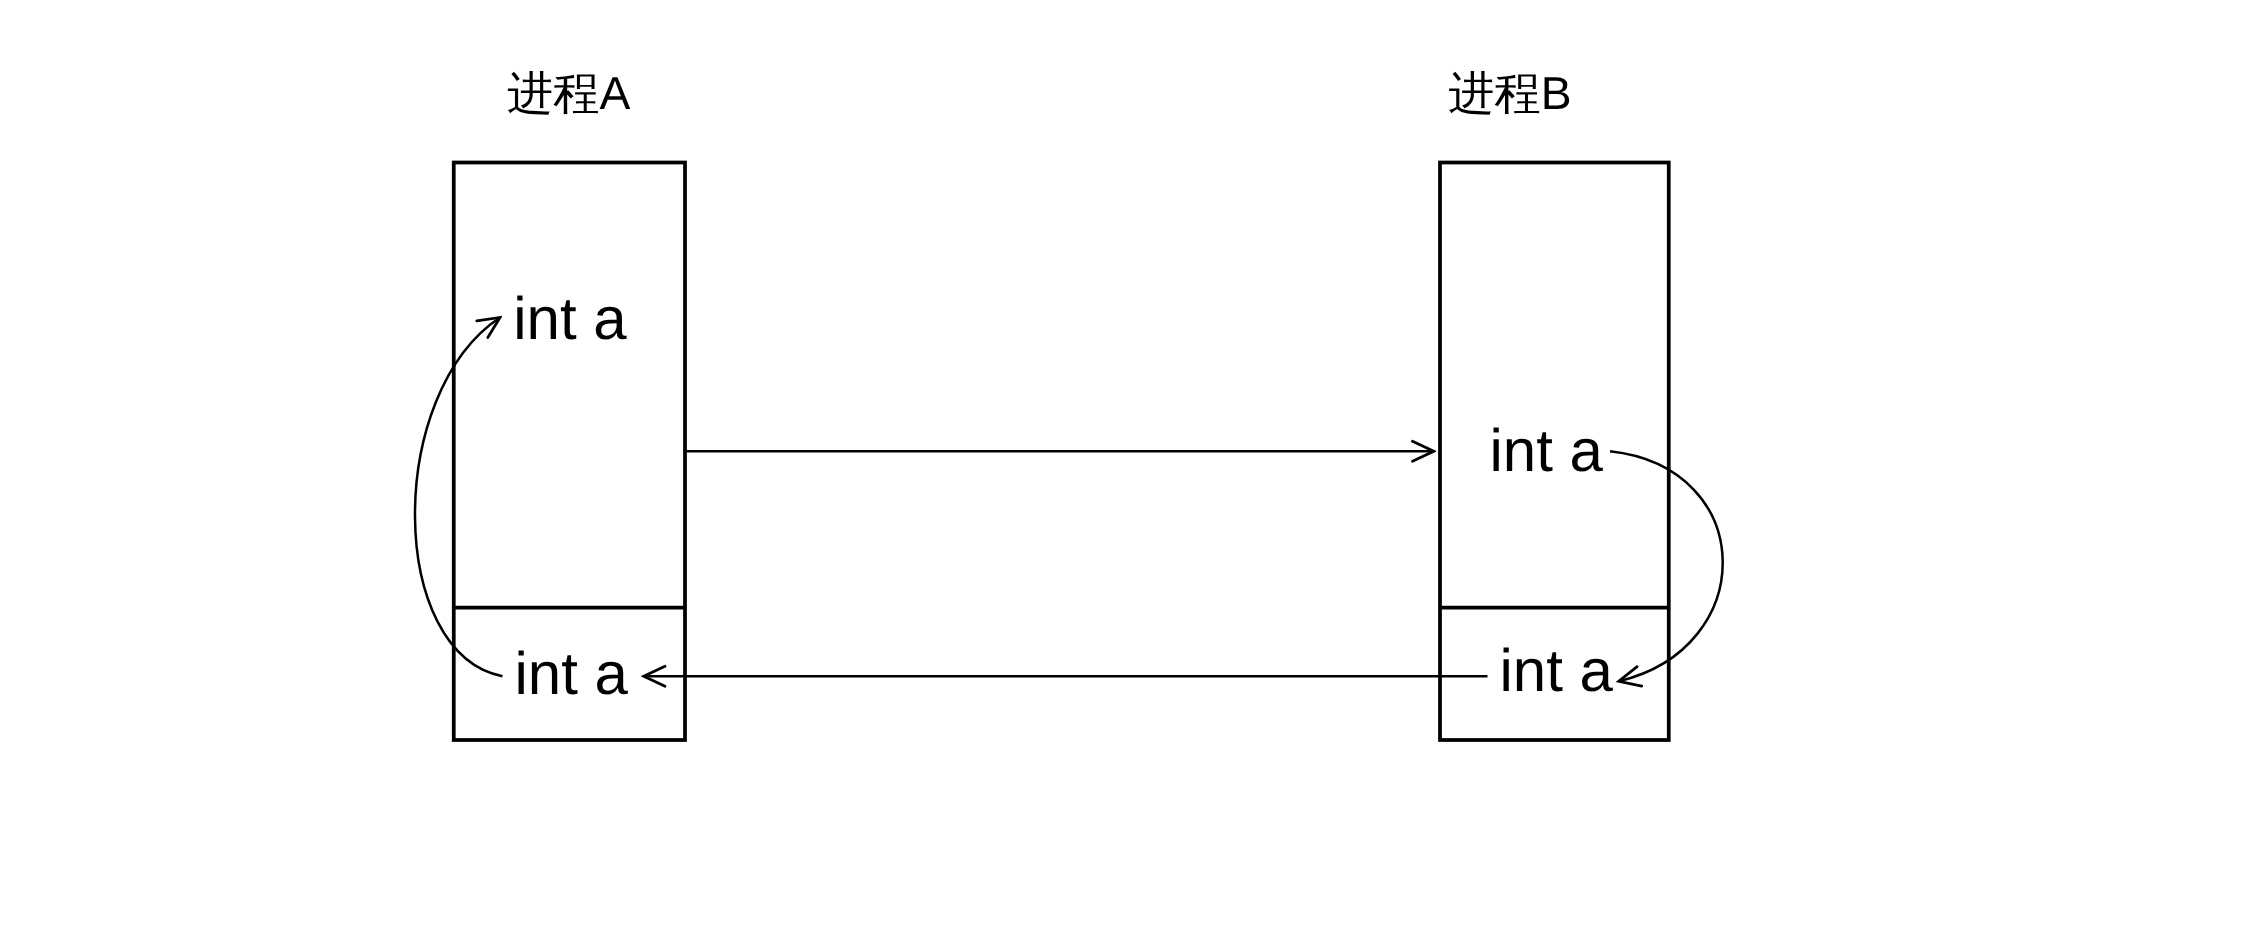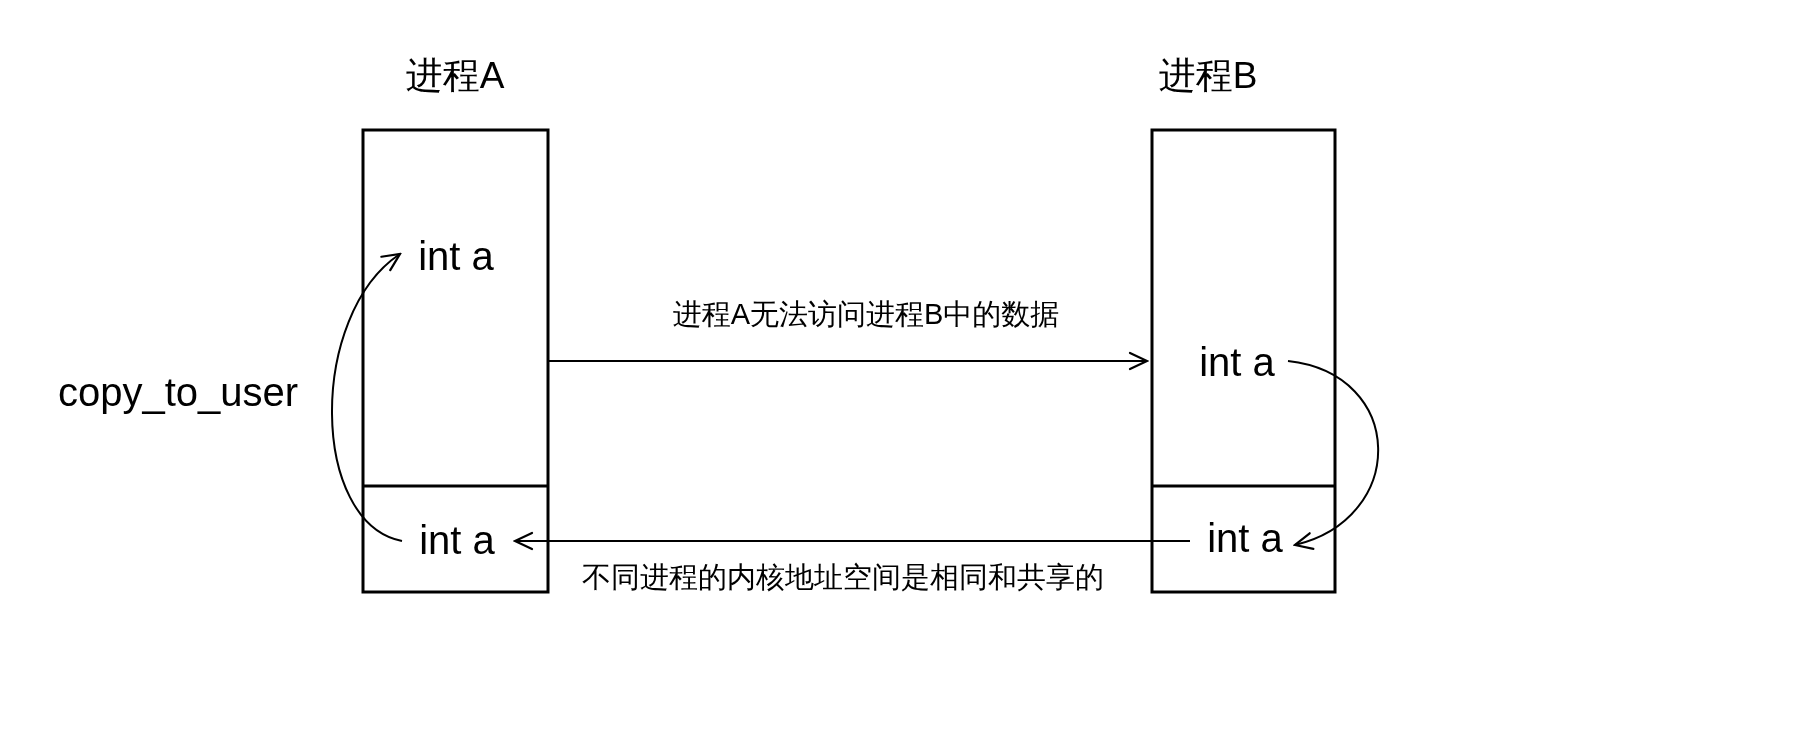--- a/index.html
+++ b/index.html
@@ -38,21 +38,21 @@
     stroke: var(--line, #000000);
     stroke-width: 2.2;
     stroke-linecap: round;
     stroke-linejoin: miter;
   }
   .lbl {
     position: absolute;
     transform: translate(-50%, -50%);
     white-space: nowrap;
     line-height: 1;
-    font-size: 40px;
+    font-size: 48px;
     color: var(--text, #000000);
   }
   .lbl.title {
     font-size: 37px;
   }
   .lbl.caption {
     font-size: 29px;
   }
 </style>
 </head>
@@ -83,18 +83,15 @@
   </svg>
 
   <div class="lbl title" style="left:455px; top:75px">进程A</div>
   <div class="lbl title" style="left:1208px; top:75px">进程B</div>
 
   <div class="lbl" style="left:456px; top:256px">int a</div>
   <div class="lbl" style="left:457px; top:540px">int a</div>
   <div class="lbl" style="left:1237px; top:362px">int a</div>
   <div class="lbl" style="left:1245px; top:538px">int a</div>
 
-  <div class="lbl" style="left:178px; top:392px">copy_to_user</div>
 
-  <div class="lbl caption" style="left:866px; top:314px">进程A无法访问进程B中的数据</div>
-  <div class="lbl caption" style="left:843px; top:577px">不同进程的内核地址空间是相同和共享的</div>
 
 </div>
 
 </body></html>

